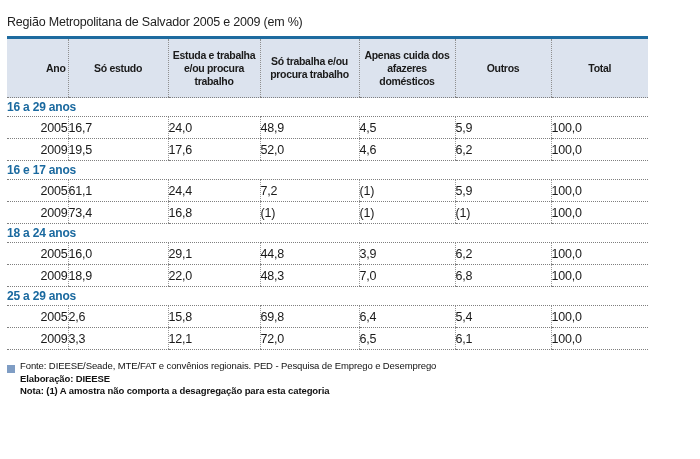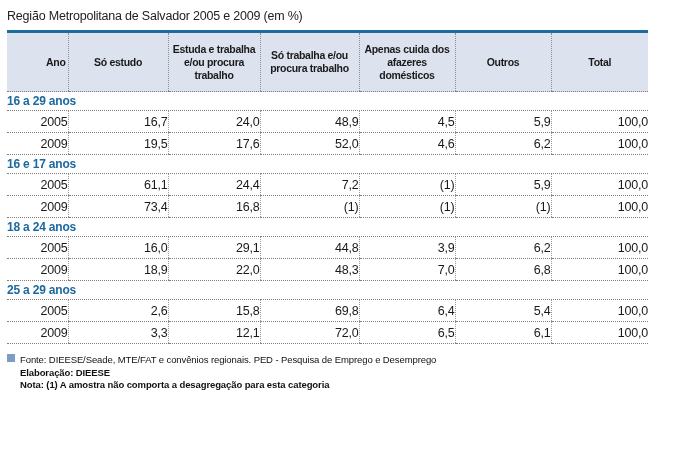--- a/index.html
+++ b/index.html
@@ -22,21 +22,21 @@
   .heading {
     font-size: 15.5px;
     font-weight: bold;
     letter-spacing: -0.4px;
     line-height: 18px;
     color: #111;
   }
   .subtitle {
     font-size: 12.5px;
     letter-spacing: -0.2px;
-    margin-top: 2px;
+    margin-top: 8px;
     color: #222;
   }
 
   
   table.data-table {
     margin-top: 7px;
     border-collapse: collapse;
     table-layout: fixed;
     width: 641px;
     border-top: 3px solid #1e6b9f;
@@ -62,36 +62,36 @@
     font-size: 12px;
     letter-spacing: -0.2px;
     height: 18px;
     padding: 0;
     border-bottom: 1px dotted #7f7f7f;
   }
   tr.data-row { height: 22px; }
   tr.data-row td {
     font-size: 12.5px;
     letter-spacing: -0.2px;
-    text-align: right;
+    text-align: left;
     padding: 1px 0;
     border-bottom: 1px dotted #7f7f7f;
   }
   tr.data-row td + td { border-left: 1px dotted #9a9a9a; }
   tr.data-row td.ano { text-align: right; padding-left: 4px; }
 
   
   .footer {
     margin-top: 10px;
     font-size: 9.5px;
     letter-spacing: -0.1px;
     line-height: 12.5px;
     color: #111;
   }
-  .src-line { display: flex; align-items: flex-start; }
+  .src-line { display: flex; align-items: flex-end; }
   .bullet {
     display: inline-block;
     width: 8px; height: 8px;
     background: #7f9dc4;
     margin-right: 5px;
     flex: 0 0 auto;
   }
   .foot-line { margin-left: 13px; font-weight: bold; }
 </style>
 </head>

